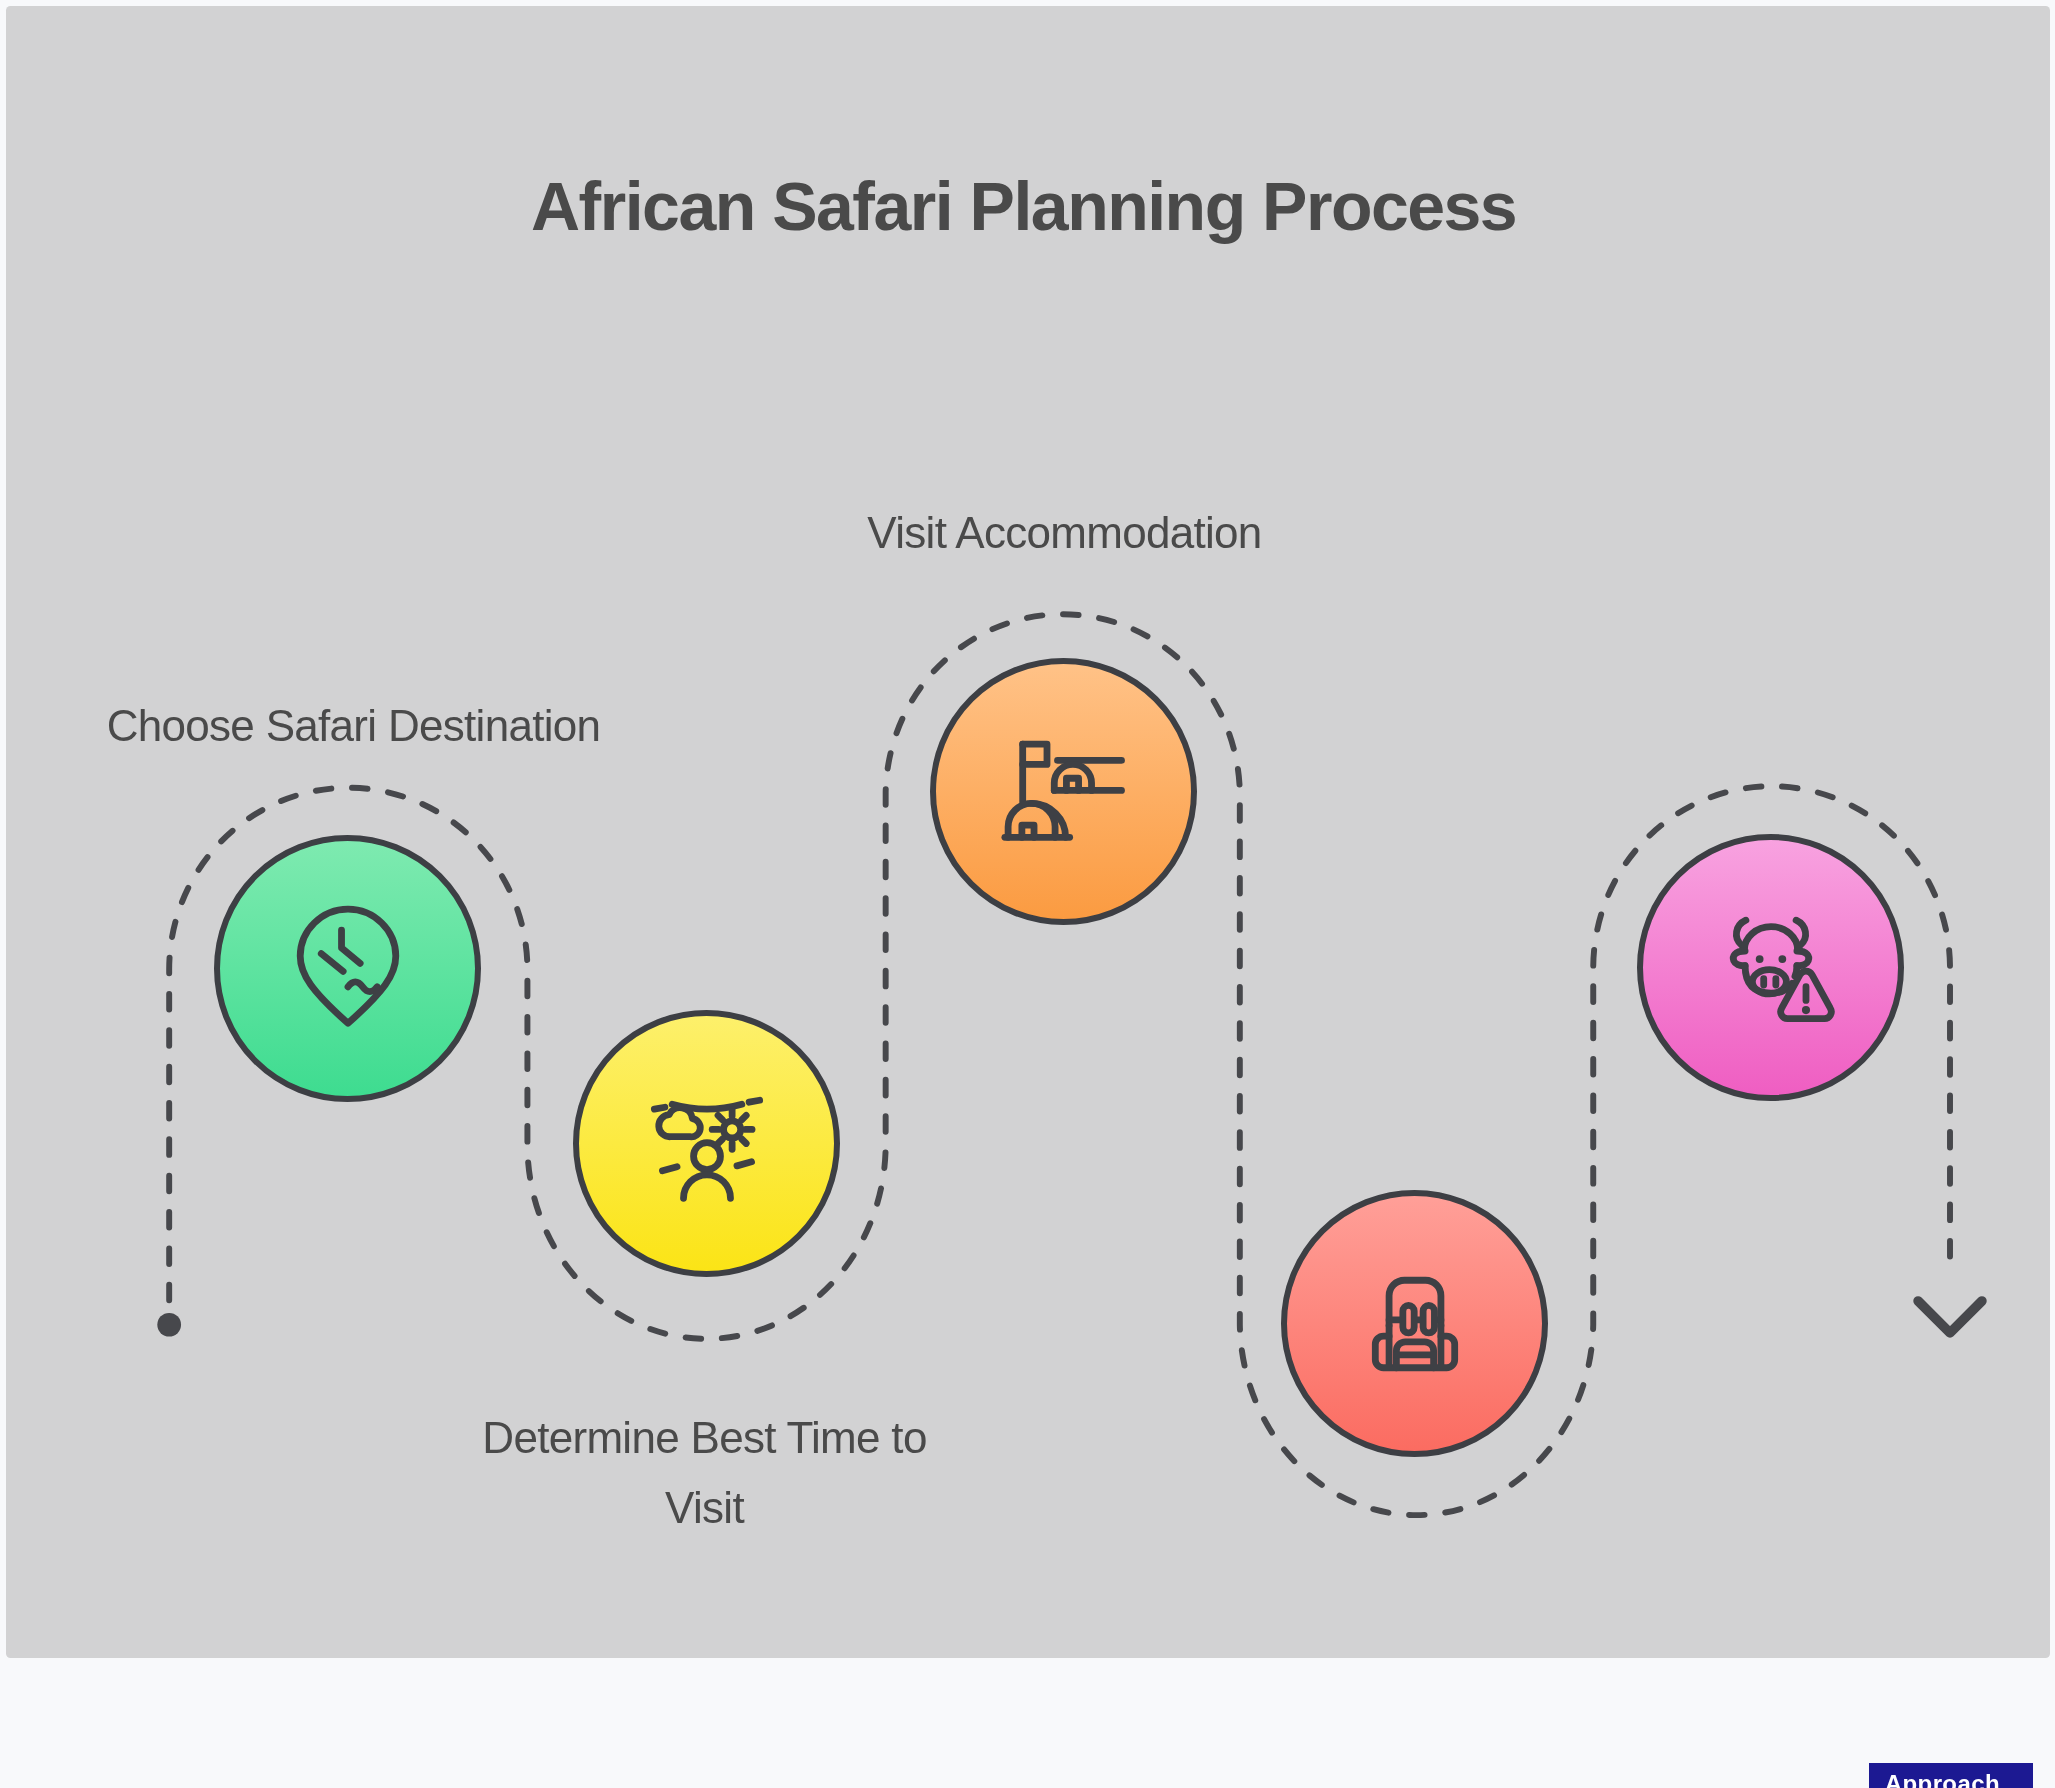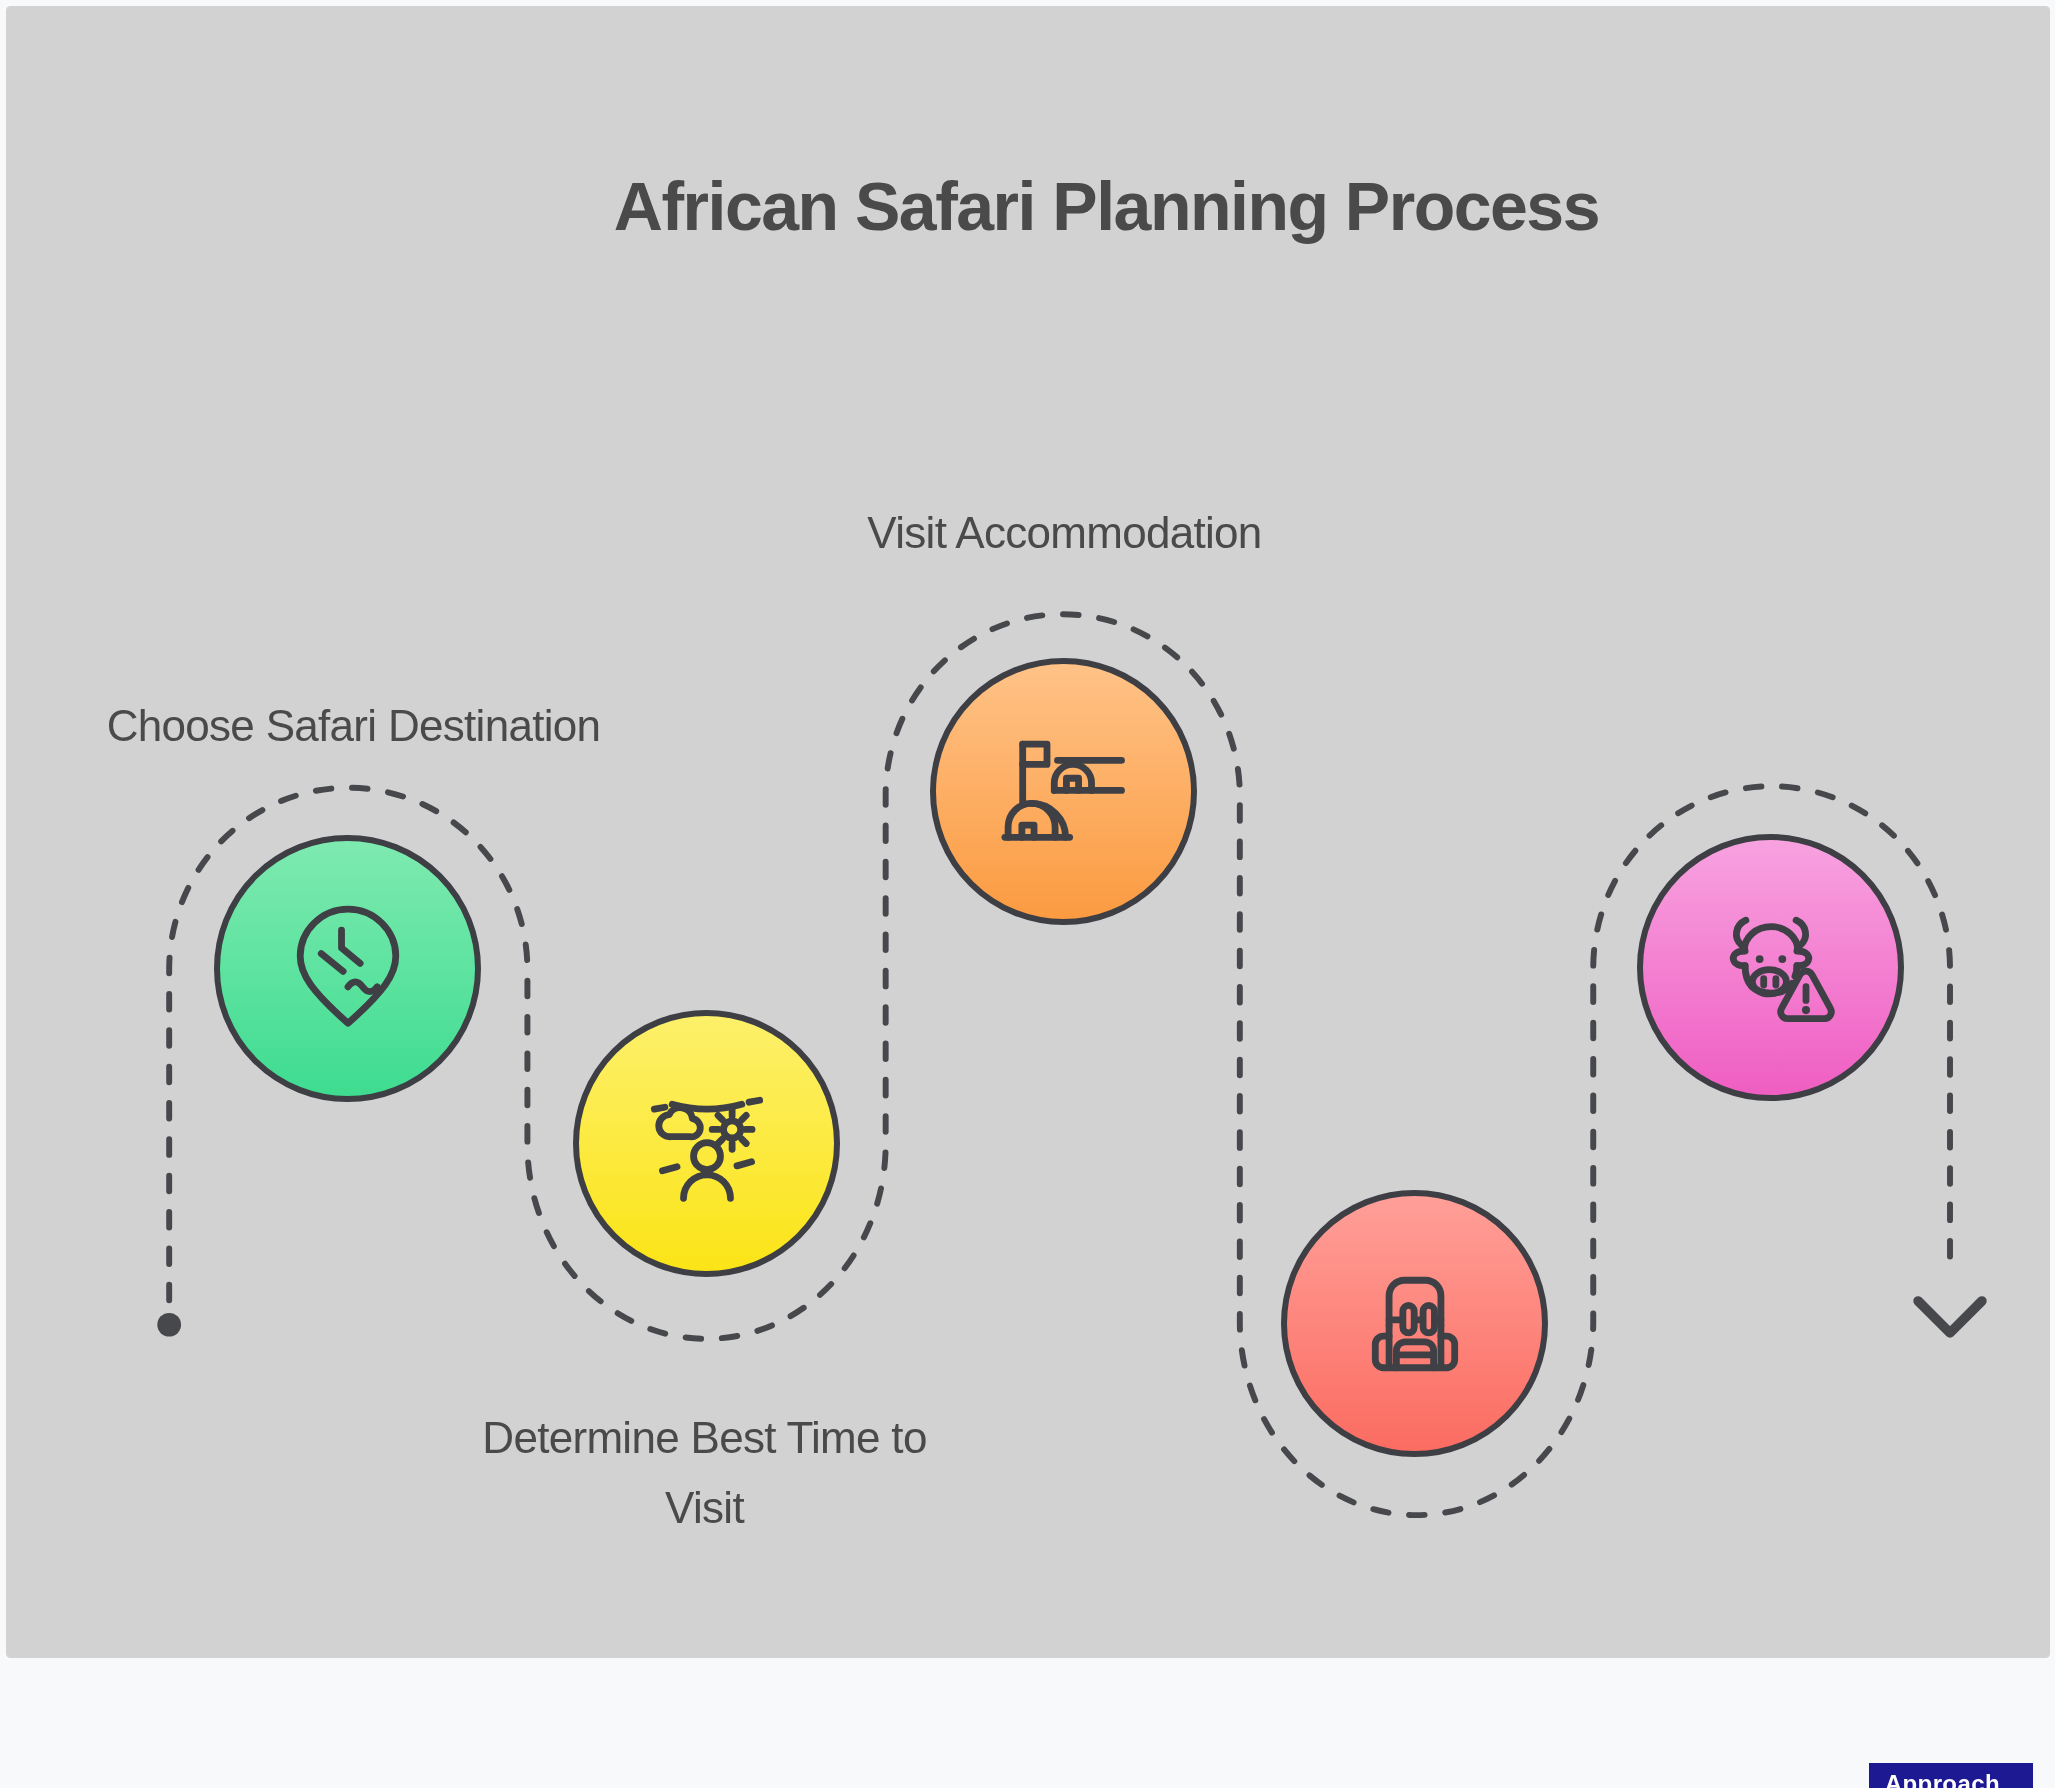--- a/index.html
+++ b/index.html
@@ -8,21 +8,21 @@
     font-family:"Liberation Sans","DejaVu Sans",sans-serif;
     background:#f8f9fb;overflow:hidden;
   }
   .canvas{
     position:absolute;left:6px;top:6px;width:2044px;height:1652px;
     background:#d2d2d3;border-radius:4.4px;
   }
   .page-title{
     position:absolute;left:525px;top:162px;width:1068px;
     font-size:68px;font-weight:700;letter-spacing:-1.5px;line-height:77px;
-    color:#4a4a4a;text-align:right;white-space:nowrap;
+    color:#4a4a4a;text-align:left;white-space:nowrap;
   }
   .path-svg{position:absolute;left:0;top:0;width:2056px;height:1789px;pointer-events:none;}
   .step-circle{
     position:absolute;width:255px;height:255px;border-radius:50%;
     border:6.7px solid #3d3f44;display:flex;align-items:center;justify-content:center;
     box-sizing:content-box;
   }
   .c1{left:208px;top:829px;}
   .c2{left:567px;top:1004px;}
   .c3{left:924px;top:652px;}

